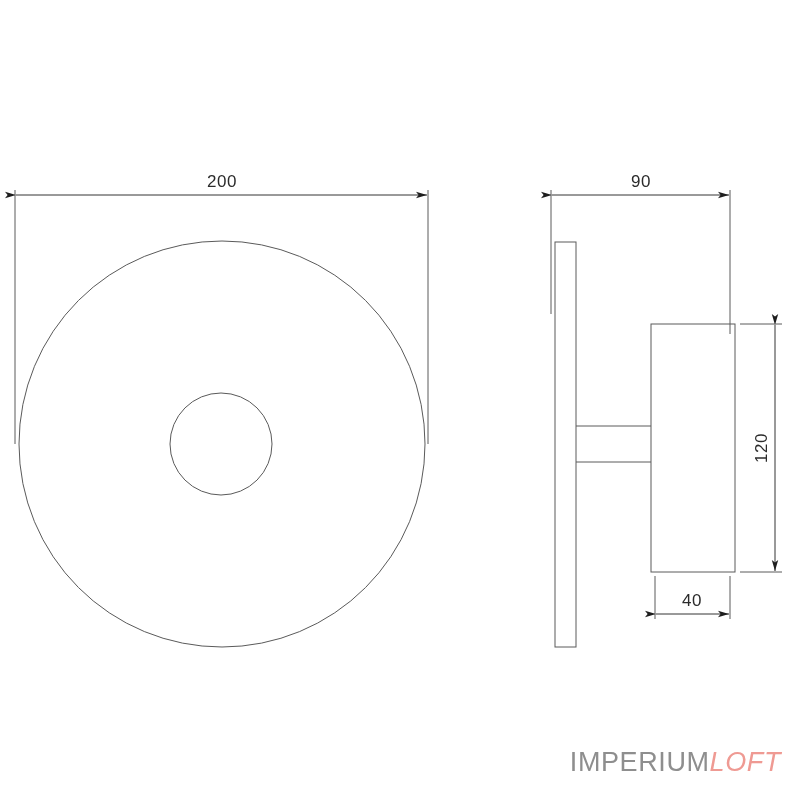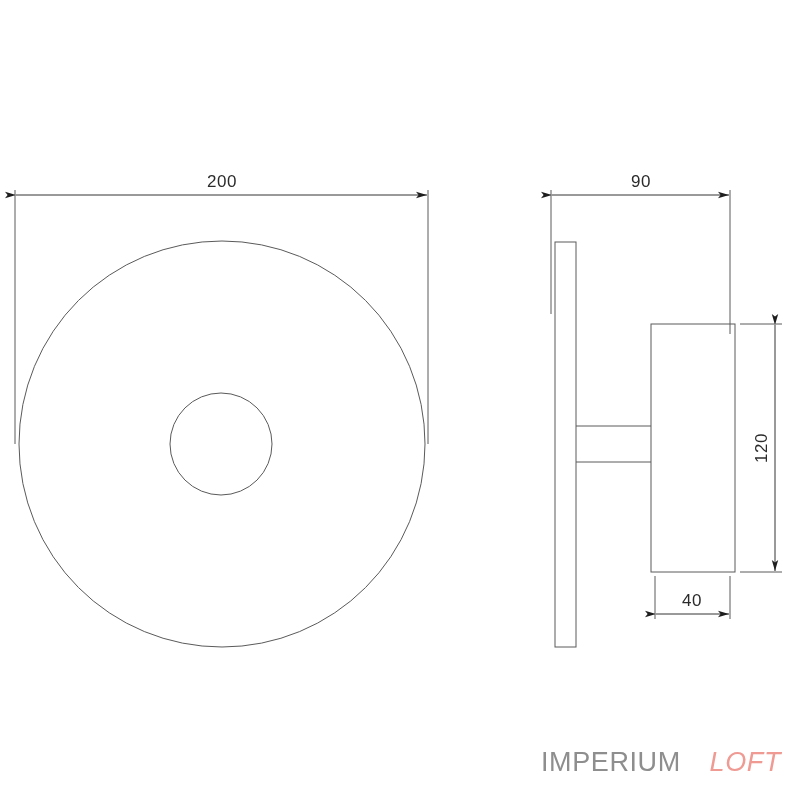--- a/index.html
+++ b/index.html
@@ -37,21 +37,21 @@
     letter-spacing: 0.5px;
   }
   .logo-wrap {
     position: absolute;
     left: 541px;
     top: 731px;
     width: 240px;
     height: 34px;
     display: flex;
     align-items: center;
-    justify-content: space-between;
+    justify-content: flex-end;
     white-space: nowrap;
   }
   .logo-text {
     font-family: "Liberation Sans", sans-serif;
     font-size: 27px;
     font-weight: 300;
     letter-spacing: 0.6px;
     line-height: 1;
   }
   .logo-primary { color: #8e8e8e; }

